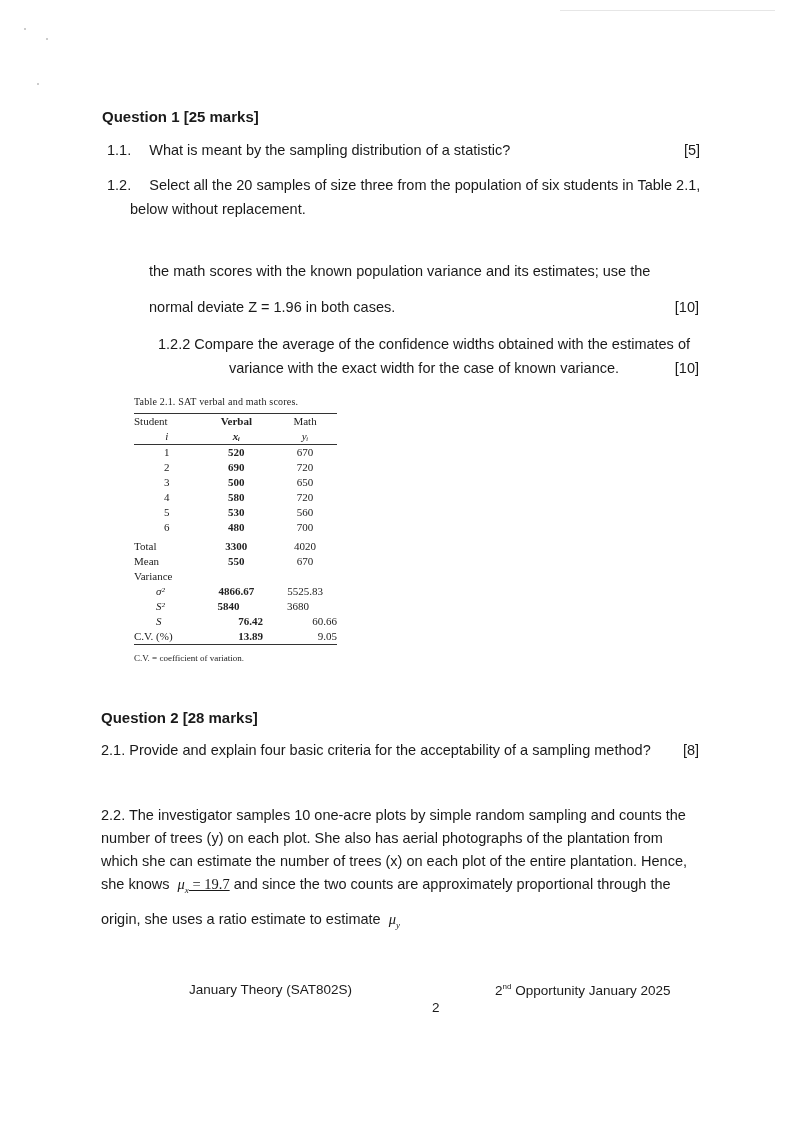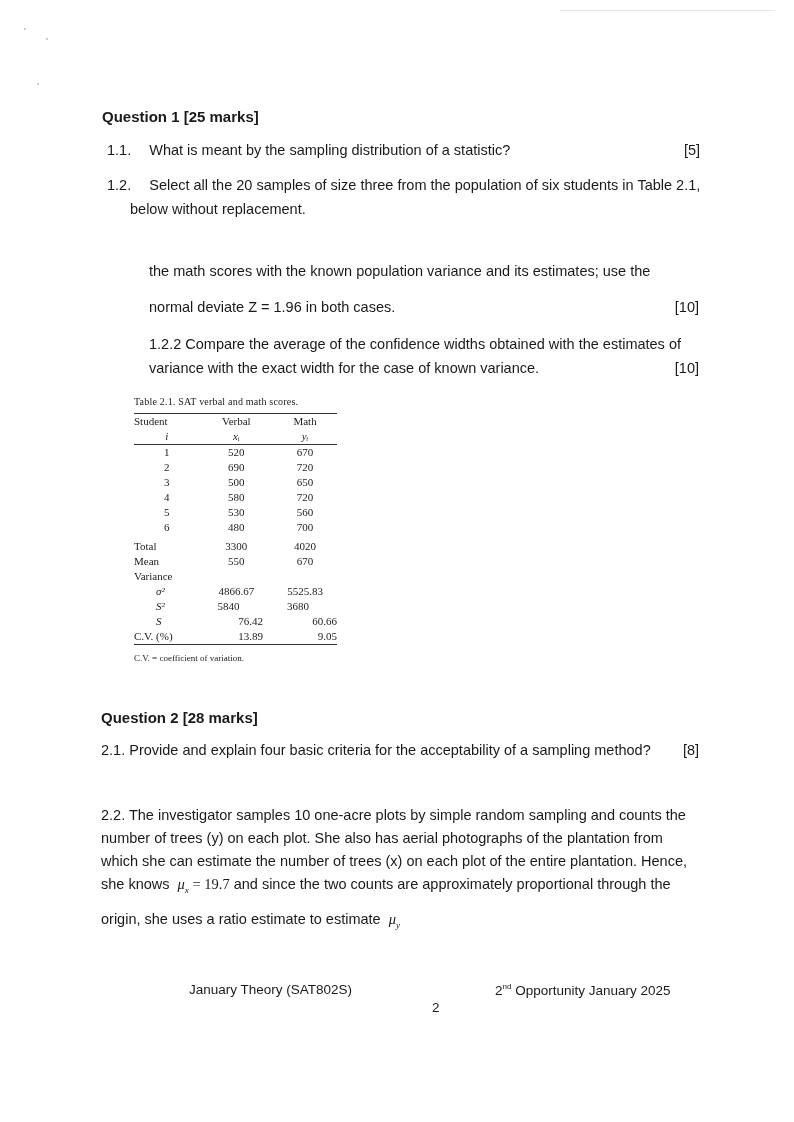--- a/index.html
+++ b/index.html
@@ -16,21 +16,21 @@
     .tbl-wrap { position: absolute; left: 134px; top: 396px; width: 210px;
                 font-family: "Liberation Serif", "DejaVu Serif", serif; font-size: 11px; color: #222; }
     .tbl-caption { font-size: 10px; margin-bottom: 6px; letter-spacing: 0.2px; }
     table { border-collapse: collapse; width: 203px; }
     th, td { padding: 0; height: 15px; line-height: 15px; font-weight: normal; }
     thead tr:first-child th { border-top: 1px solid #333; }
     thead tr:last-child th { border-bottom: 1px solid #333; font-style: italic; }
     tbody tr:last-child td { border-bottom: 1.5px solid #333; }
     .c1 { width: 62px; text-align: left; }
     .c1.center { text-align: center; }
-    .c2 { width: 75px; text-align: center; }
+    .c2 { width: 75px; text-align: center; font-weight: bold; }
     .c3 { width: 66px; text-align: center; }
     .c1.indent { padding-left: 22px; font-style: italic; }
     .c2.right { text-align: right; padding-right: 10px; }
     .c3.right { text-align: right; padding-right: 0; }
     .c2.left { text-align: left; padding-left: 18px; }
     .c3.left { text-align: left; padding-left: 14px; }
     .tbl-note { font-size: 9px; margin-top: 8px; }
 
     .footer { font-size: 13.5px; }
     sup { font-size: 8px; }
@@ -61,21 +61,21 @@
 </div>
 
 <div class="abs txt" style="left:149px;top:259px;width:550px;">
   <div>the math scores with the known population variance and its estimates; use the</div>
   <div style="position:relative;margin-top:12px;">
     <span>normal deviate Z = 1.96 in both cases.</span>
     <span class="marks">[10]</span>
   </div>
 </div>
 
-<div class="abs txt" style="left:149px;top:332px;width:550px;">
+<div class="abs txt" style="left:149px;top:332px;width:550px;text-align:center;">
   <div>1.2.2 Compare the average of the confidence widths obtained with the estimates of</div>
   <div style="position:relative;">
     <span>variance with the exact width for the case of known variance.</span>
     <span class="marks">[10]</span>
   </div>
 </div>
 
 <div class="tbl-wrap">
   <div class="tbl-caption">Table 2.1.  SAT verbal and math scores.</div>
   <table>
@@ -166,21 +166,21 @@
   <span>2.1. Provide and explain four basic criteria for the acceptability of a sampling method?</span>
   <span class="marks">[8]</span>
 </div>
 
 <div class="abs txt" style="left:101px;top:804px;width:620px;line-height:23px;">
   <div>2.2. The investigator samples 10 one-acre plots by simple random sampling and counts the</div>
   <div>number of trees (y) on each plot. She also has aerial photographs of the plantation from</div>
   <div>which she can estimate the number of trees (x) on each plot of the entire plantation. Hence,</div>
   <div>
     <span>she knows</span>
-    <span class="math" style="margin-left:4px;text-align:center;"><span>μ</span><sub style="font-size:9px;">x</sub></span><span class="math" style="font-style:normal;"> = 19.7</span><span> and since the two counts are approximately proportional through the</span>
+    <span class="math" style="margin-left:4px;text-align:center;"><span>μ</span><sub style="font-size:9px;">x</sub></span><span class="math" style="font-style:normal;text-decoration:underline;"> = 19.7</span><span> and since the two counts are approximately proportional through the</span>
   </div>
   <div style="margin-top:6px;">
     <span>origin, she uses a ratio estimate to estimate</span>
     <span class="math" style="margin-left:4px;"><span>μ</span><sub style="font-size:9px;">y</sub></span>
   </div>
 </div>
 
 <div class="abs footer" style="left:189px;top:982px;">January Theory (SAT802S)</div>
 <div class="abs footer" style="left:495px;top:982px;">
   <span>2</span><sup>nd</sup><span> Opportunity January 2025</span>

